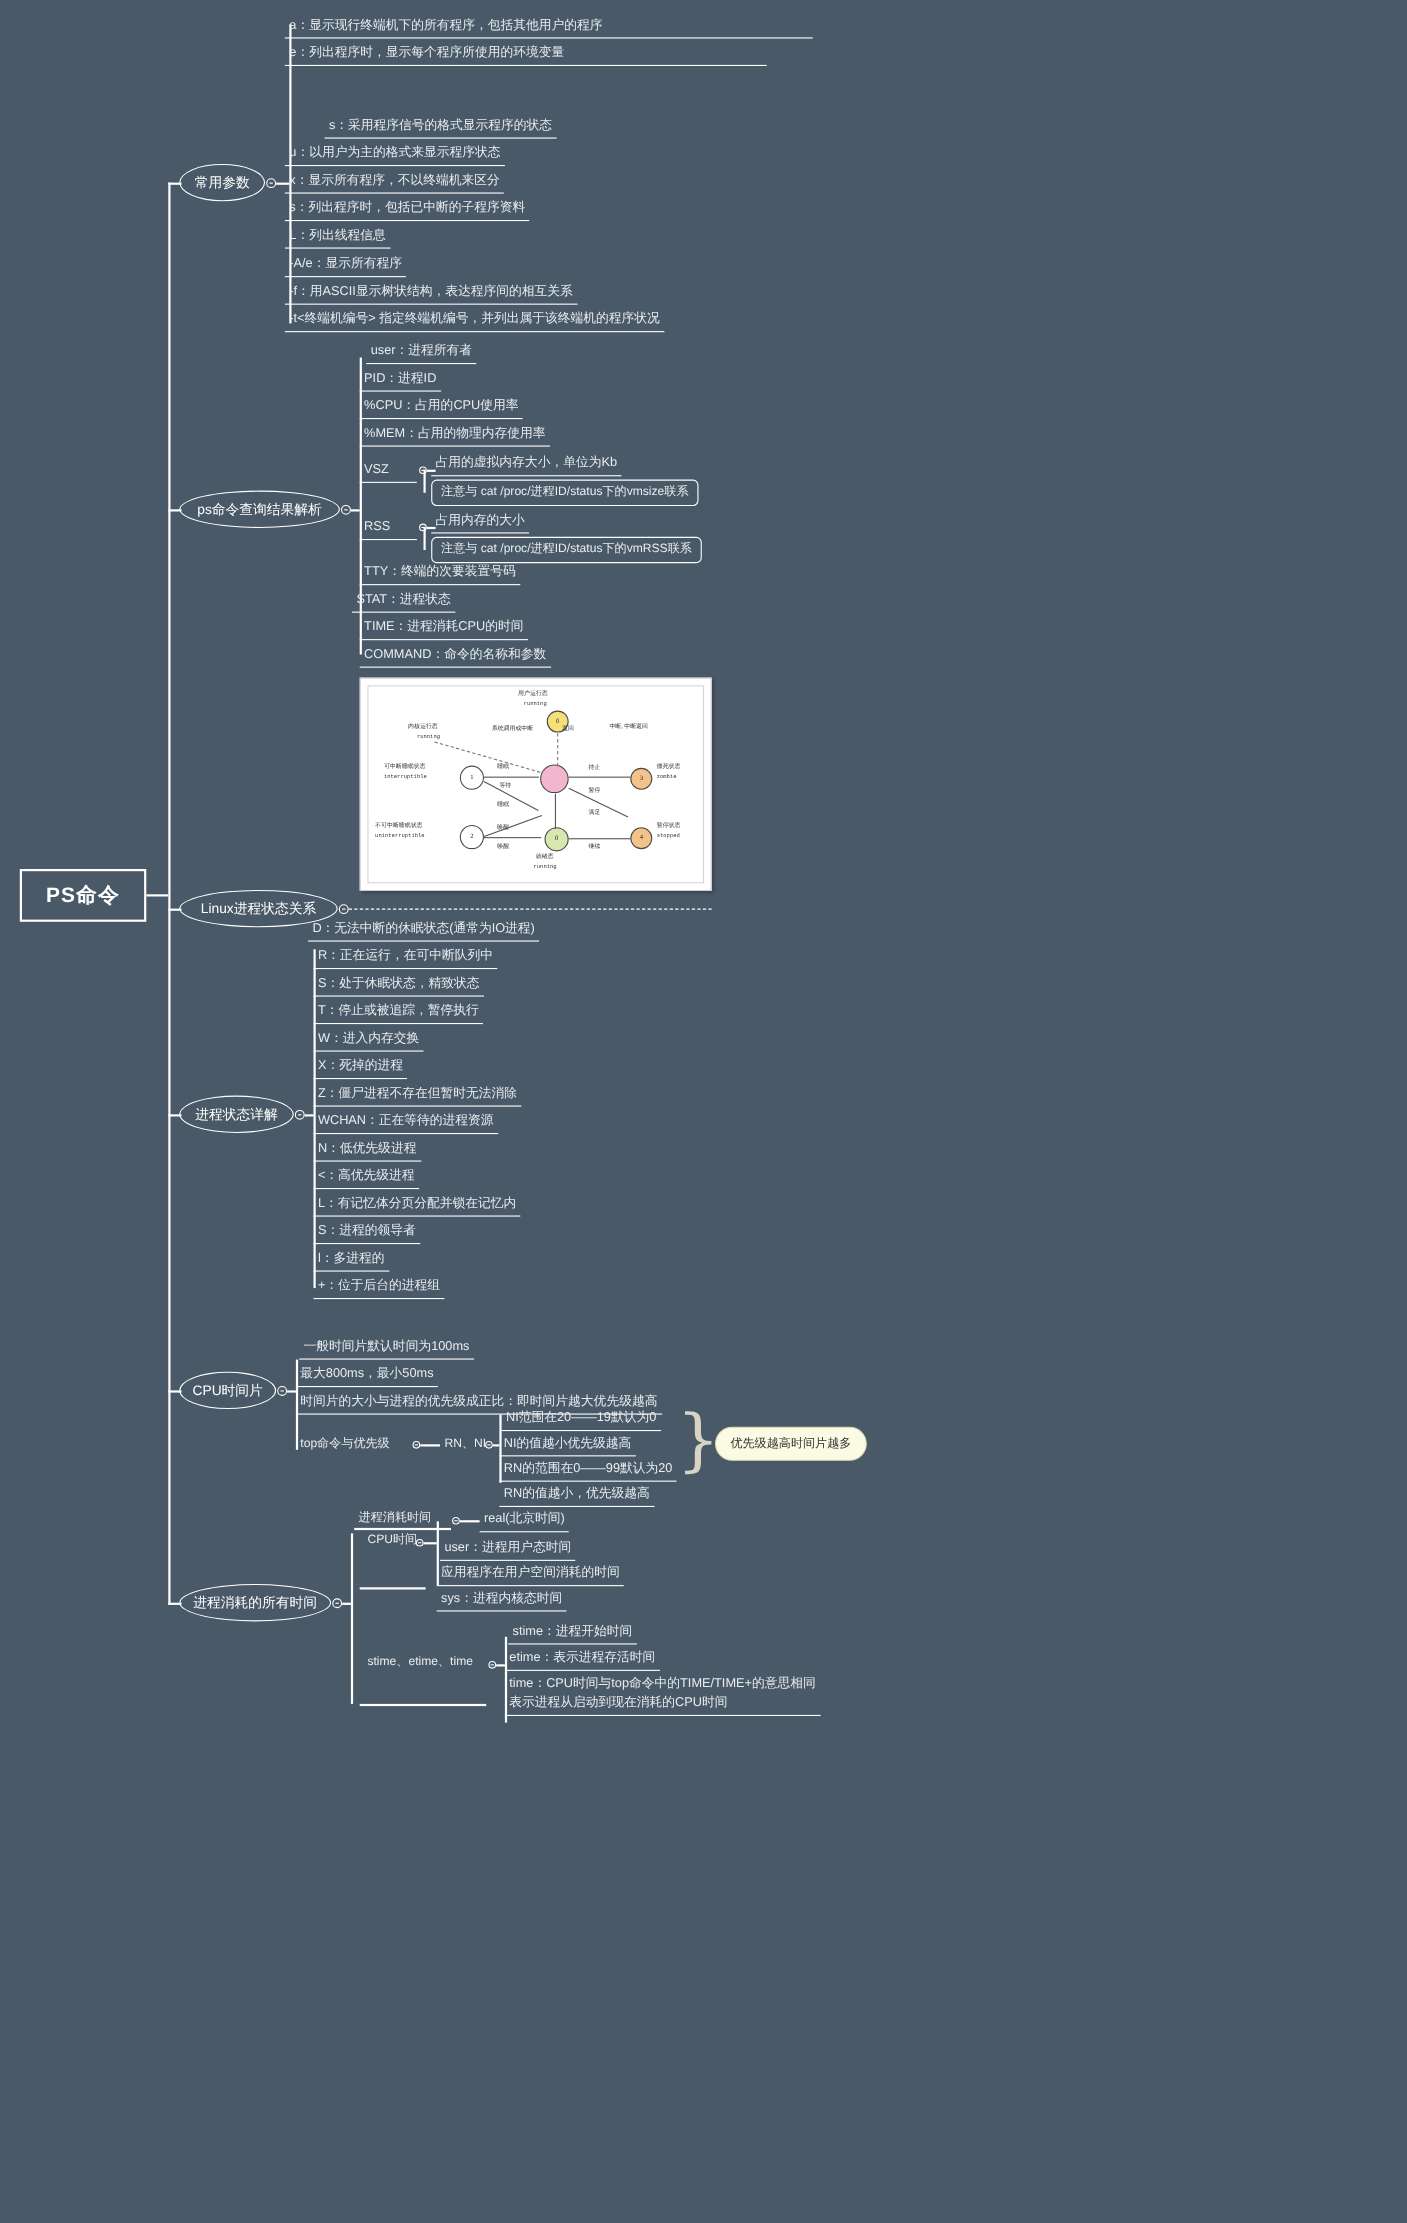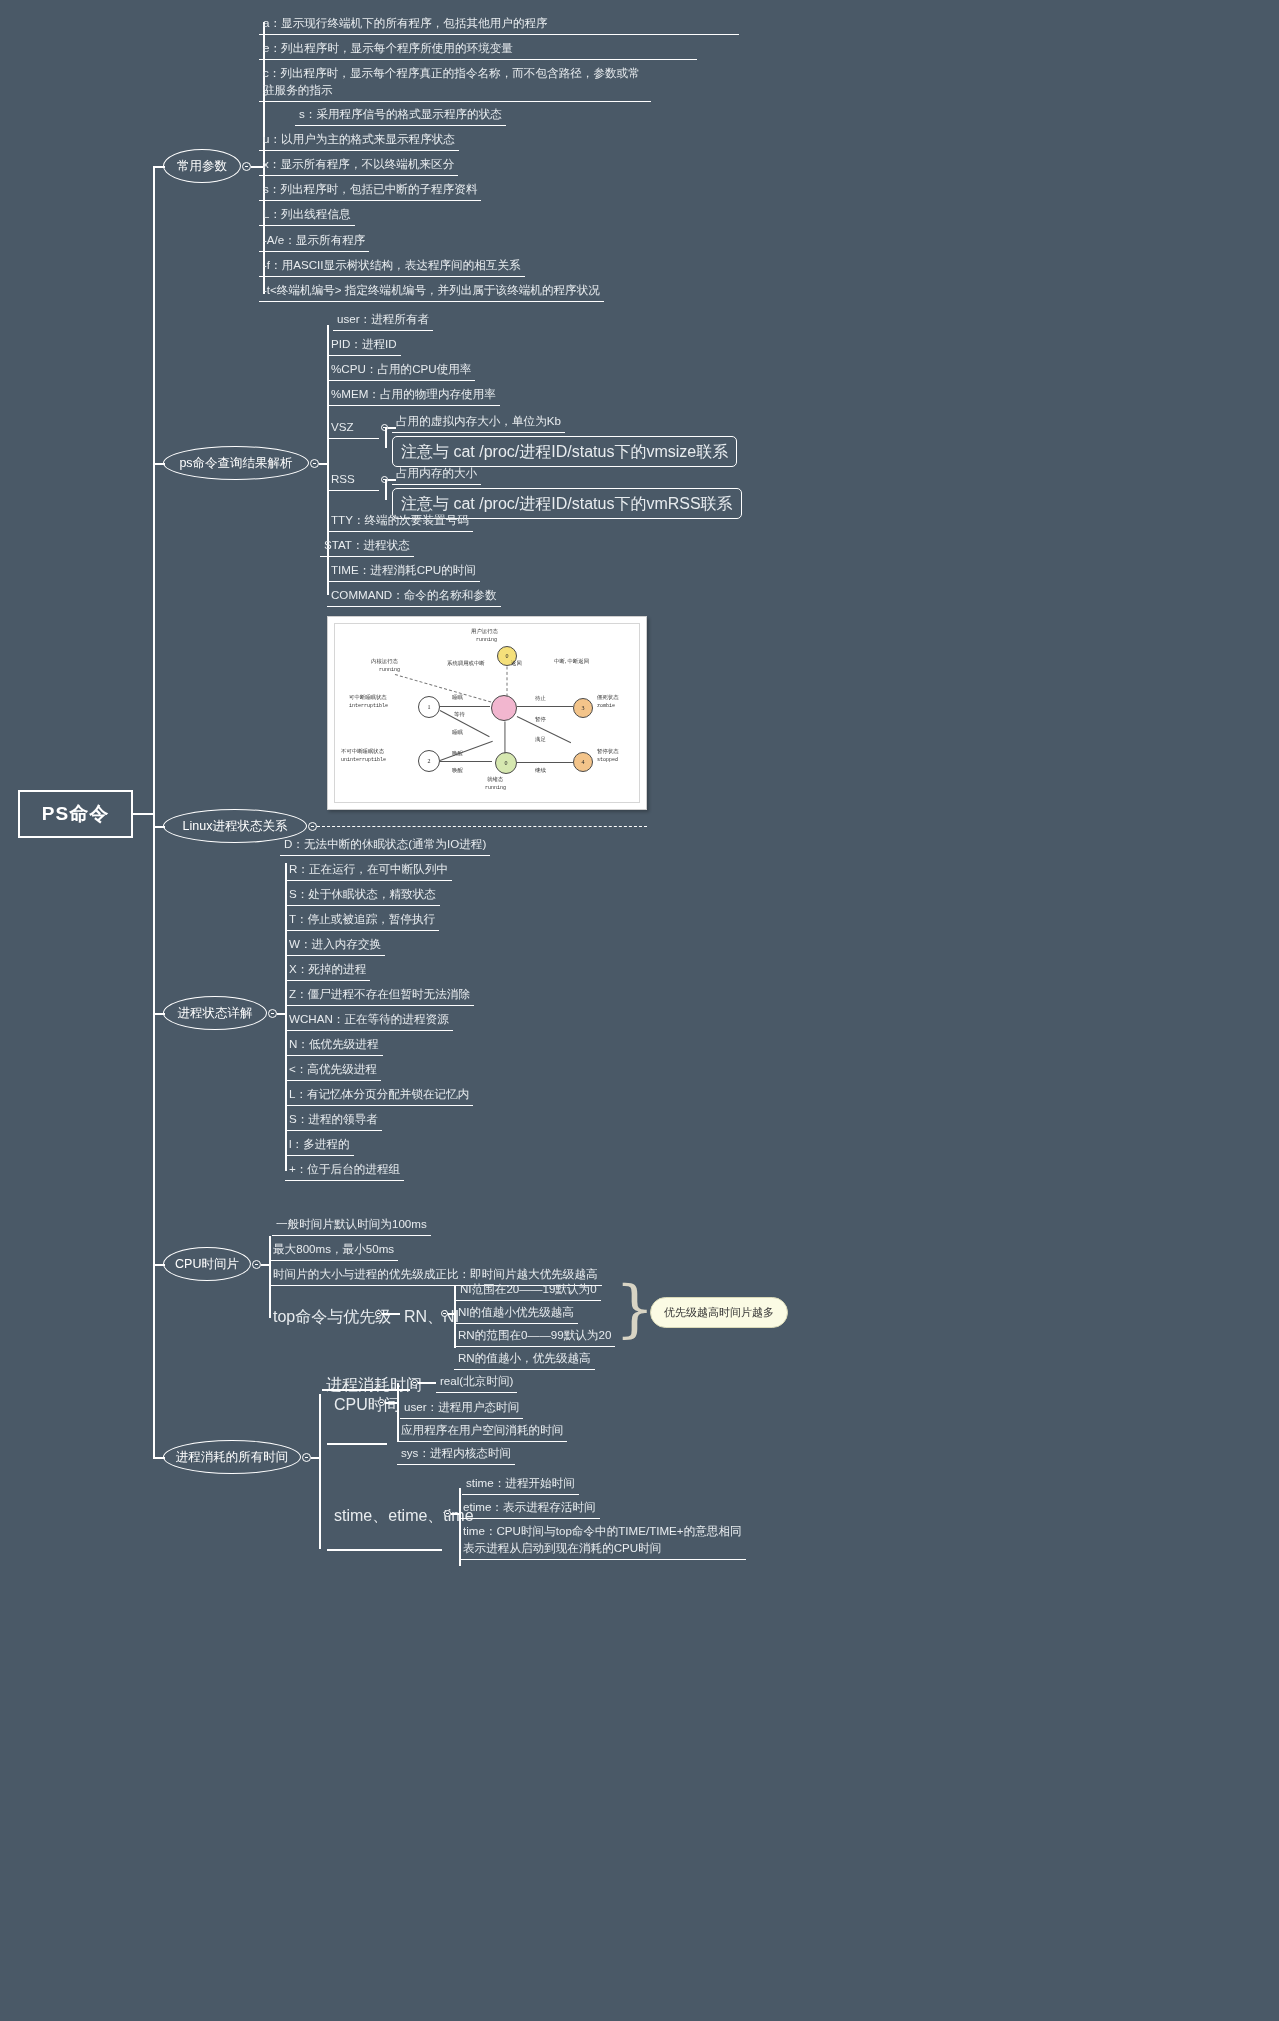--- a/index.html
+++ b/index.html
@@ -53,21 +53,21 @@
     white-space: nowrap;
     border-bottom: 1.6px solid #ffffff;
     padding: 1px 4px 2px 4px;
   }
   .leaf.wrap { white-space: normal; }
 
   
   .plain {
     position: absolute;
     color: #e8ecef;
-    font-size: 16px;
+    font-size: 11px;
     line-height: 1.45;
     white-space: nowrap;
     padding: 1px 4px 2px 4px;
   }
 
   
   .vline { position: absolute; width: 1.6px; background: #ffffff; }
   .hline { position: absolute; height: 1.6px; background: #ffffff; }
   .dline { position: absolute; height: 0; border-top: 1.8px dashed #ffffff; }
 
@@ -155,21 +155,20 @@
 
   <div class="branch" style="left:163px; top:149px; width:78px; height:34px;">
     <span>常用参数</span>
   </div>
   <div class="dot" style="left:242px; top:162px;"></div>
   <div class="hline" style="left:251px; top:166px; width:12px;"></div>
   <div class="vline" style="left:263px; top:22px; height:272px;"></div>
 
   <div class="leaf wrap" style="left:259px; top:14px; width:480px;">a：显示现行终端机下的所有程序，包括其他用户的程序</div>
   <div class="leaf wrap" style="left:259px; top:39px; width:438px;">e：列出程序时，显示每个程序所使用的环境变量</div>
-  <div class="leaf wrap" style="left:259px; top:64px; width:392px; white-space:normal;">c：列出程序时，显示每个程序真正的指令名称，而不包含路径，参数或常驻服务的指示</div>
   <div class="leaf" style="left:259px; top:105px;margin-left:36px;">s：采用程序信号的格式显示程序的状态</div>
   <div class="leaf" style="left:259px; top:130px;">u：以用户为主的格式来显示程序状态</div>
   <div class="leaf" style="left:259px; top:155px;">x：显示所有程序，不以终端机来区分</div>
   <div class="leaf" style="left:259px; top:180px;">s：列出程序时，包括已中断的子程序资料</div>
   <div class="leaf" style="left:259px; top:205px;">L：列出线程信息</div>
   <div class="leaf" style="left:259px; top:231px;">-A/e：显示所有程序</div>
   <div class="leaf" style="left:259px; top:256px;">-f：用ASCII显示树状结构，表达程序间的相互关系</div>
   <div class="leaf" style="left:259px; top:281px;">-t&lt;终端机编号&gt; 指定终端机编号，并列出属于该终端机的程序状况</div>
 
   <div class="branch" style="left:163px; top:446px; width:146px; height:34px;">

